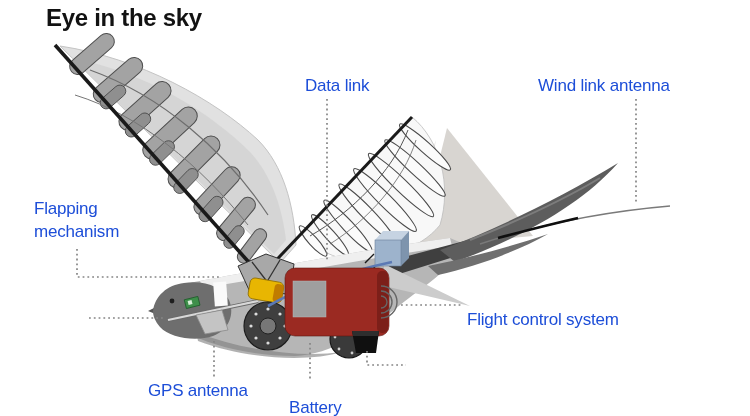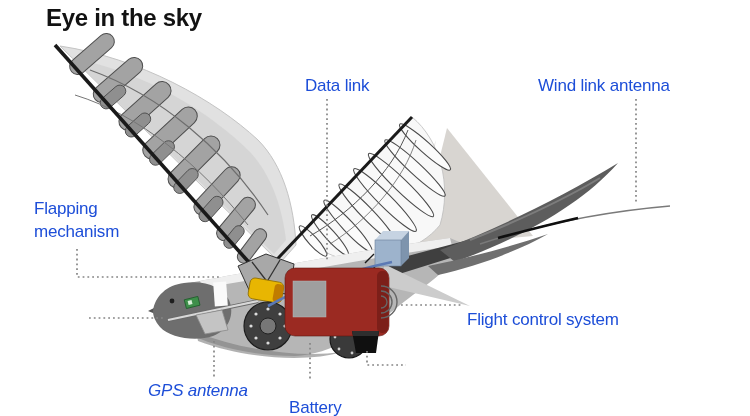--- a/index.html
+++ b/index.html
@@ -14,21 +14,21 @@
   }
   .lbl.wrap{white-space:normal;}
   #title{
     position:absolute;left:46px;top:4px;font-size:24px;font-weight:bold;
     color:#121212;letter-spacing:-0.3px;
   }
   .l-data-link{left:305px;top:74px;}
   .l-data-link-antenna{left:538px;top:74px;}
   .l-flapping{left:34px;top:197px;width:100px;}
   .l-wind{left:45px;top:294px;width:64px;}
-  .l-gps{left:148px;top:379px;font-style:italic;}
+  .l-gps{left:148px;top:379px;}
   .l-battery{left:289px;top:388px;margin-top:8px;}
   .l-camera{left:413px;top:356px;}
   .l-flight{left:467px;top:292px;margin-top:16px;}
 </style>
 </head>
 <body>
 
 <div id="canvas">
 
   <svg id="art" width="750" height="416" viewBox="0 0 750 416">

